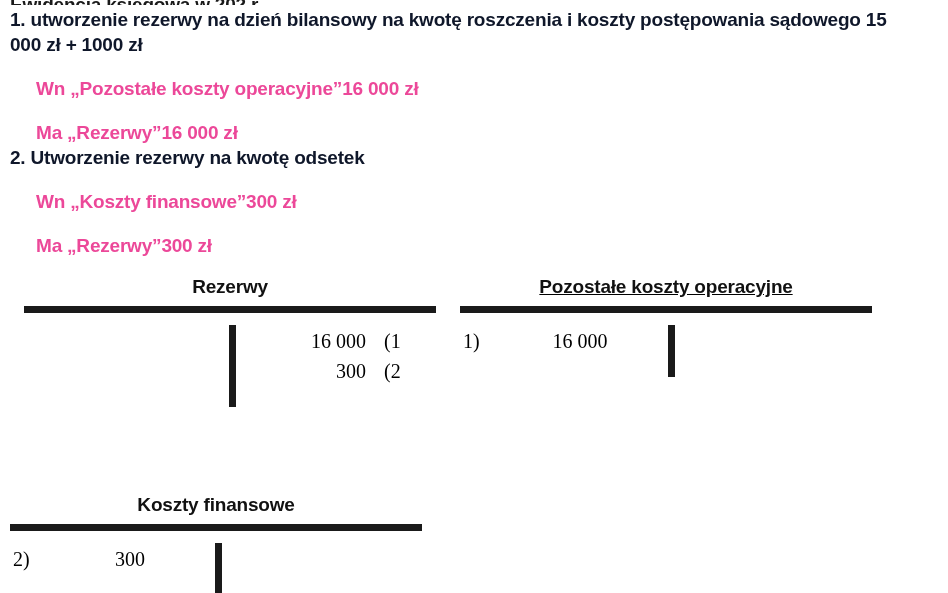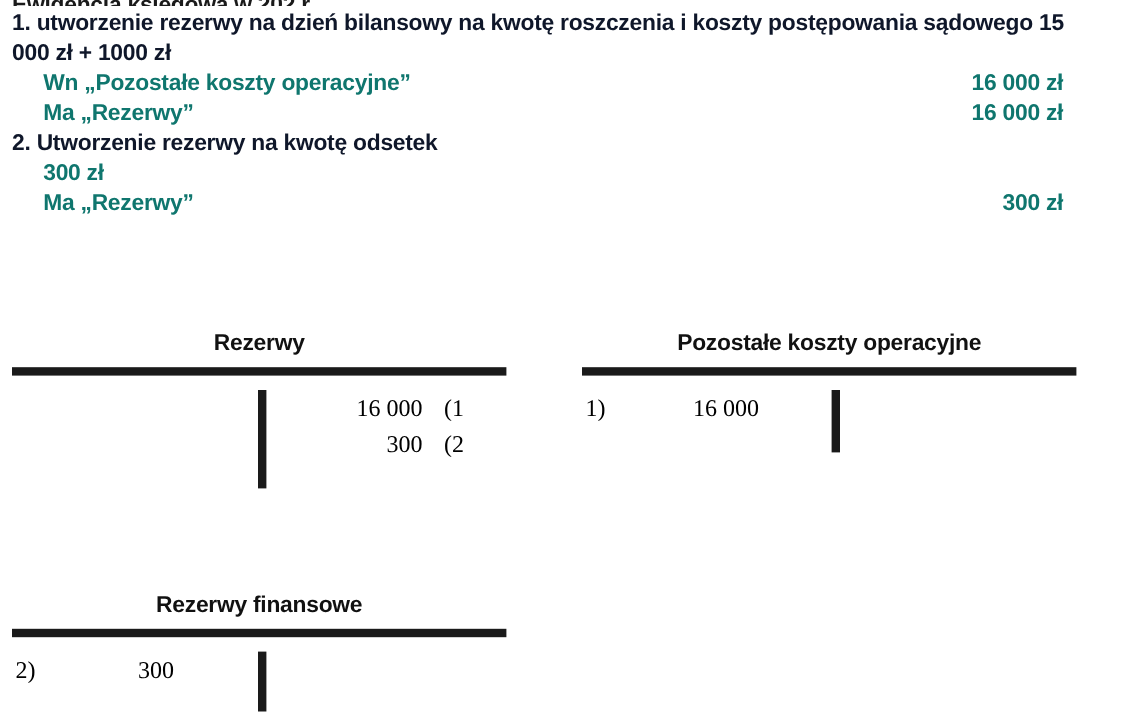--- a/index.html
+++ b/index.html
@@ -41,28 +41,28 @@
   .entry-head {
     font-weight: bold;
     font-size: 19px;
     line-height: 25px;
     letter-spacing: -0.2px;
     color: #0f172a;
     margin-top: 2px;
   }
   .entry-row {
     display: flex;
-    justify-content: space-between;
     align-items: baseline;
     font-weight: bold;
     font-size: 19px;
     line-height: 25px;
     letter-spacing: -0.2px;
     padding-left: 26px;
-    color: #0f766e;
+    color: #ec4899;
+    margin-top: 19px;
   }
   .entry-row .amount {
     white-space: nowrap;
     padding-right: 4px;
   }
   .entry-head-2 {
     margin-top: 0;
   }
 
   
@@ -103,38 +103,38 @@
   .t-line .val {
     font-family: "Liberation Serif", serif;
     font-size: 20px;
   }
   .t-line .ref {
     font-family: "Liberation Serif", serif;
     font-size: 20px;
   }
 
   
-  #acc-rezerwy { left: 10px; top: 276px; width: 412px; }
+  #acc-rezerwy { left: 24px; top: 276px; width: 412px; }
   #acc-rezerwy .t-stem { left: 205px; height: 82px; }
   #acc-rezerwy .credit-col {
     position: absolute;
     left: 222px;
     top: 5px;
     width: 190px;
   }
   #acc-rezerwy .credit-col .t-line { justify-content: flex-start; }
   #acc-rezerwy .credit-col .val {
     display: inline-block;
     width: 120px;
     text-align: right;
     padding-right: 18px;
   }
 
   
-  #acc-pozostale { left: 485px; top: 276px; width: 412px; }
+  #acc-pozostale { left: 460px; top: 276px; width: 412px; text-decoration: underline; }
   #acc-pozostale .t-stem { left: 208px; height: 52px; }
   #acc-pozostale .debit-col {
     position: absolute;
     left: 0px;
     top: 5px;
     width: 205px;
   }
   #acc-pozostale .debit-col .t-line { justify-content: flex-start; }
   #acc-pozostale .debit-col .ref {
     display: inline-block;
@@ -185,20 +185,21 @@
     </div>
 
     <div class="entry-row">
       <span class="side">Ma „Rezerwy”</span>
       <span class="amount">16 000 zł</span>
     </div>
 
     <div class="entry-head entry-head-2">2. Utworzenie rezerwy na kwotę odsetek</div>
 
     <div class="entry-row">
+      <span class="side">Wn „Koszty finansowe”</span>
       <span class="amount">300 zł</span>
     </div>
 
     <div class="entry-row">
       <span class="side">Ma „Rezerwy”</span>
       <span class="amount">300 zł</span>
     </div>
 
   </div>
 
@@ -228,21 +229,21 @@
       <div class="debit-col">
         <div class="t-line">
           <span class="ref">1)</span>
           <span class="val">16 000</span>
         </div>
       </div>
     </div>
   </div>
 
   <div class="t-account" id="acc-finansowe">
-    <div class="t-title">Rezerwy finansowe</div>
+    <div class="t-title">Koszty finansowe</div>
     <div class="t-bar"></div>
     <div class="t-body">
       <div class="t-stem"></div>
       <div class="debit-col">
         <div class="t-line">
           <span class="ref">2)</span>
           <span class="val">300</span>
         </div>
       </div>
     </div>

